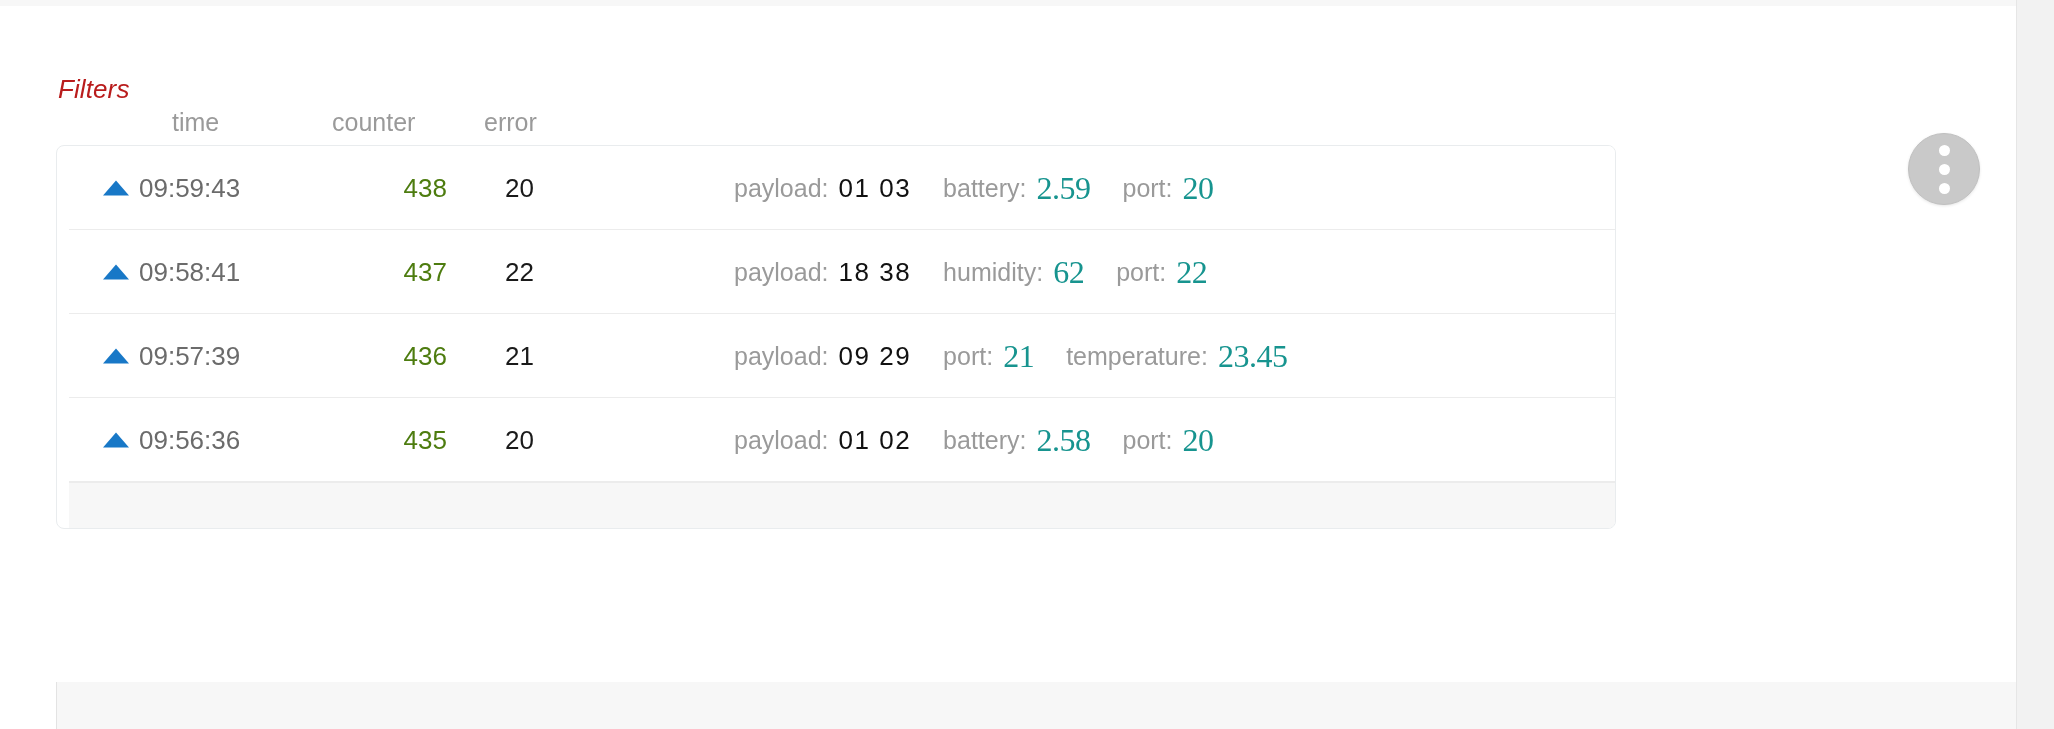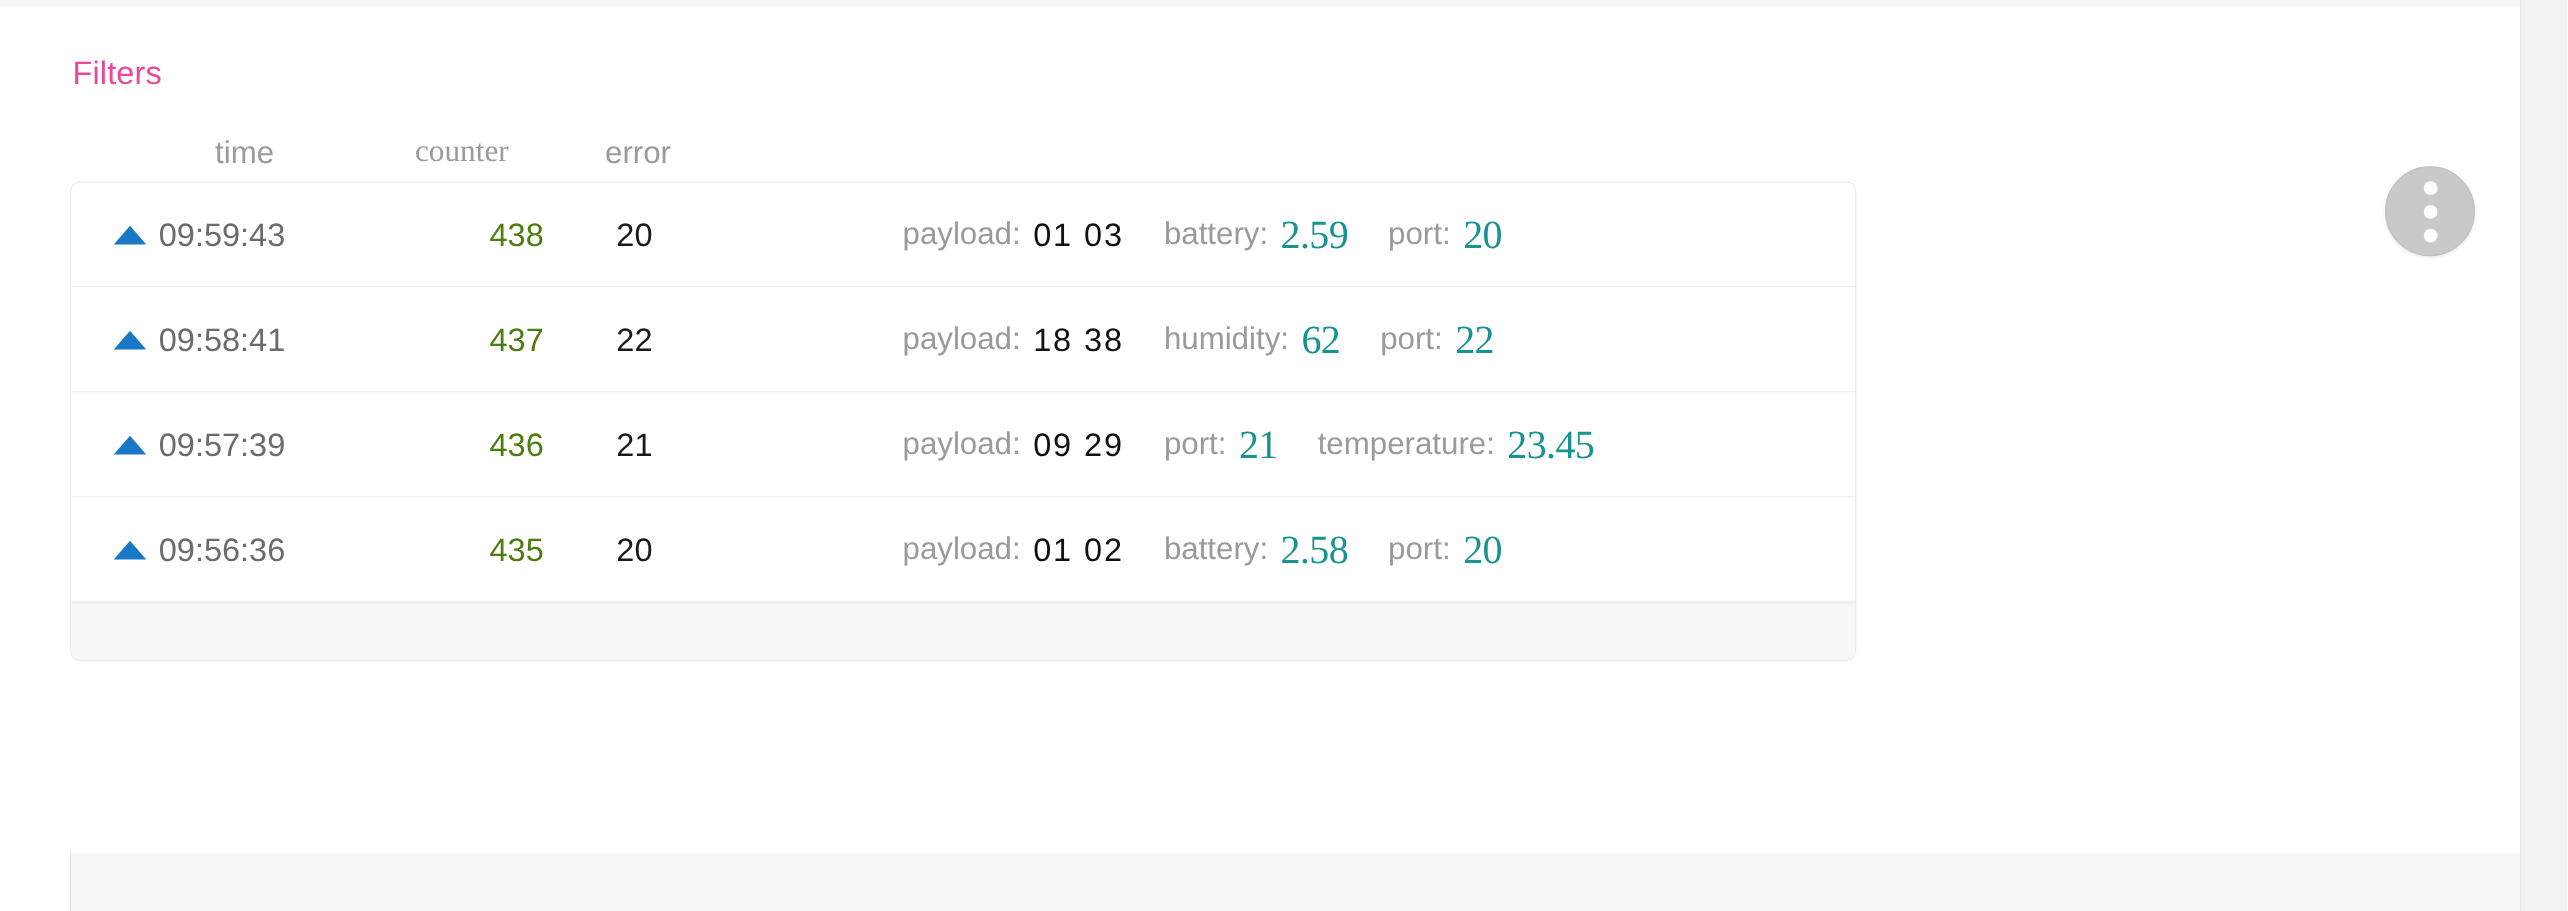--- a/index.html
+++ b/index.html
@@ -41,25 +41,26 @@
   #filter-bar {
     position: absolute;
     left: 0; top: 6px;
     width: 1970px;
     height: 90px;
   }
 
   #filters-label {
     position: absolute;
     left: 58px;
-    top: 37px;
+    top: 68px;
     font-size: 26px;
-    color: #ec4899;
+    color: #b91c1c;
     letter-spacing: .1px;
     white-space: nowrap;
+    font-style: italic;
   }
 
   #filter-group {
     position: absolute;
     left: 165px;
     top: 6px;
     height: 66px;
     display: flex;
     background: #ffffff;
     border: 1px solid #e3e6e8;
@@ -96,33 +97,34 @@
     height: 40px;
   }
   .col-head {
     position: absolute;
     color: #9a9a9a;
     font-size: 25px;
     white-space: nowrap;
     top: 0;
   }
   #head-time    { left: 172px; }
-  #head-counter { left: 332px; font-family: Liberation Serif, serif; }
+  #head-counter { left: 332px; }
   #head-port    { left: 484px; }
 
   
   #events-table {
     position: absolute;
     left: 56px;
     top: 145px;
-    width: 1429px;
+    width: 1560px;
     background: #ffffff;
     border: 1px solid #e9ecee;
     border-radius: 8px;
     overflow: hidden;
+    padding-left: 12px;
   }
 
   .event-row {
     position: relative;
     height: 84px;
     border-bottom: 1px solid #ececec;
     background: #ffffff;
   }
   .event-row:last-of-type { border-bottom: 0; }
 

